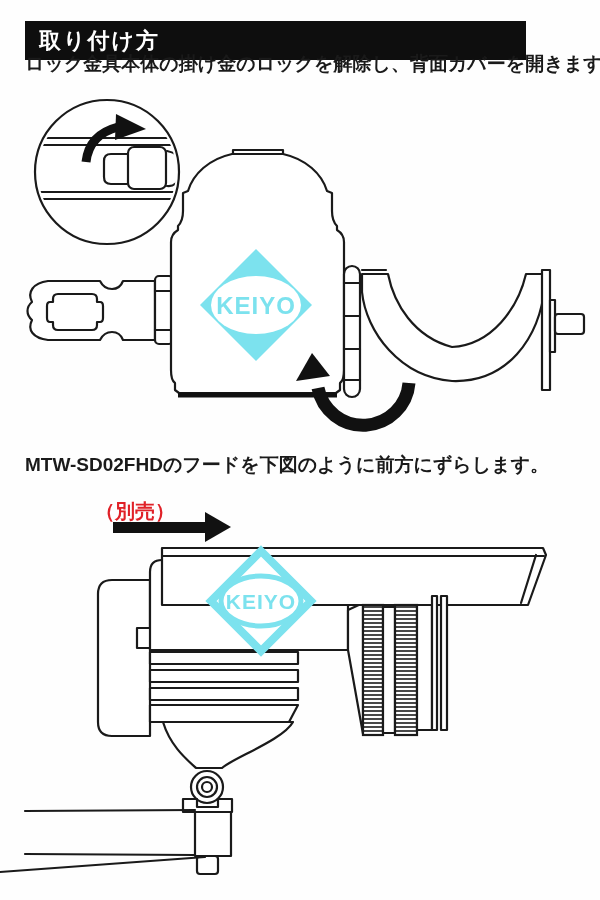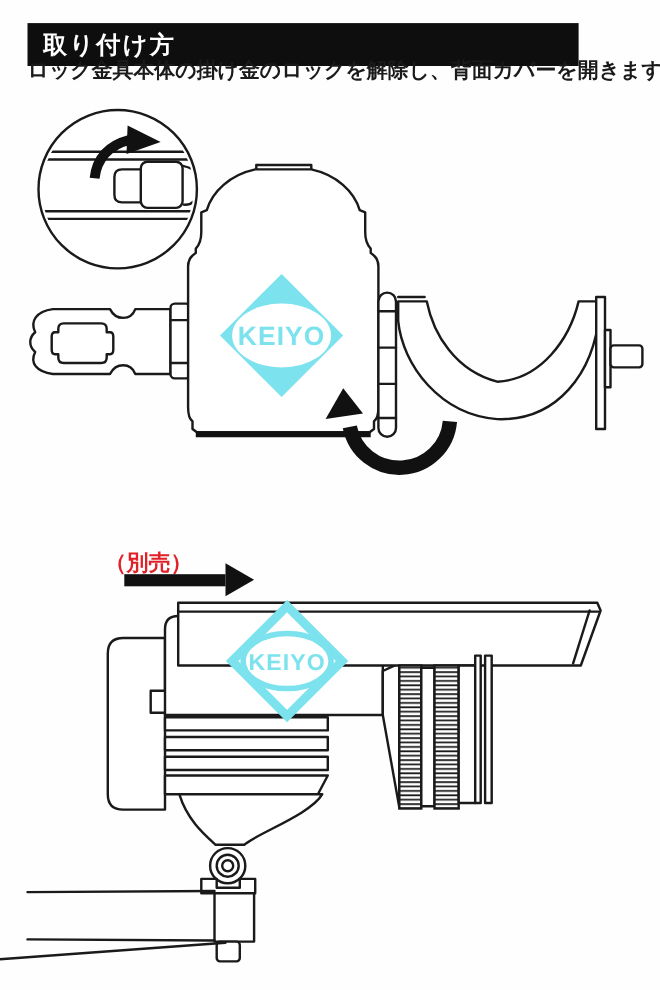--- a/index.html
+++ b/index.html
@@ -91,20 +91,21 @@
       <path class="ln" d="M127,64 H111 Q104,64 104,71 V87 Q104,94 111,94 H127"></path>
       <circle class="wf" cx="146" cy="79" r="14"></circle>
       <rect class="wf" x="128" y="57" width="38" height="42" rx="6"></rect>
     </g>
     <g>
       <path d="M86,72 C88,54 99,42 118,37" fill="none" stroke="#111" stroke-width="9"></path>
       <polygon class="blk" points="116,24 146,39 115,50"></polygon>
     </g>
   </svg>
 
+  <div class="step-text p2">MTW-SD02FHDのフードを下図のように前方にずらします。</div>
   <div class="note">（別売）</div>
 
   <svg class="svg2" width="600" height="390" viewBox="0 0 600 390">
     <defs>
       <pattern id="knurl" width="10" height="4" patternUnits="userSpaceOnUse">
         <rect width="10" height="4" fill="#ffffff"></rect>
         <line x1="0" y1="1" x2="10" y2="1" stroke="#1a1a1a" stroke-width="1.6"></line>
       </pattern>
     </defs>
 

